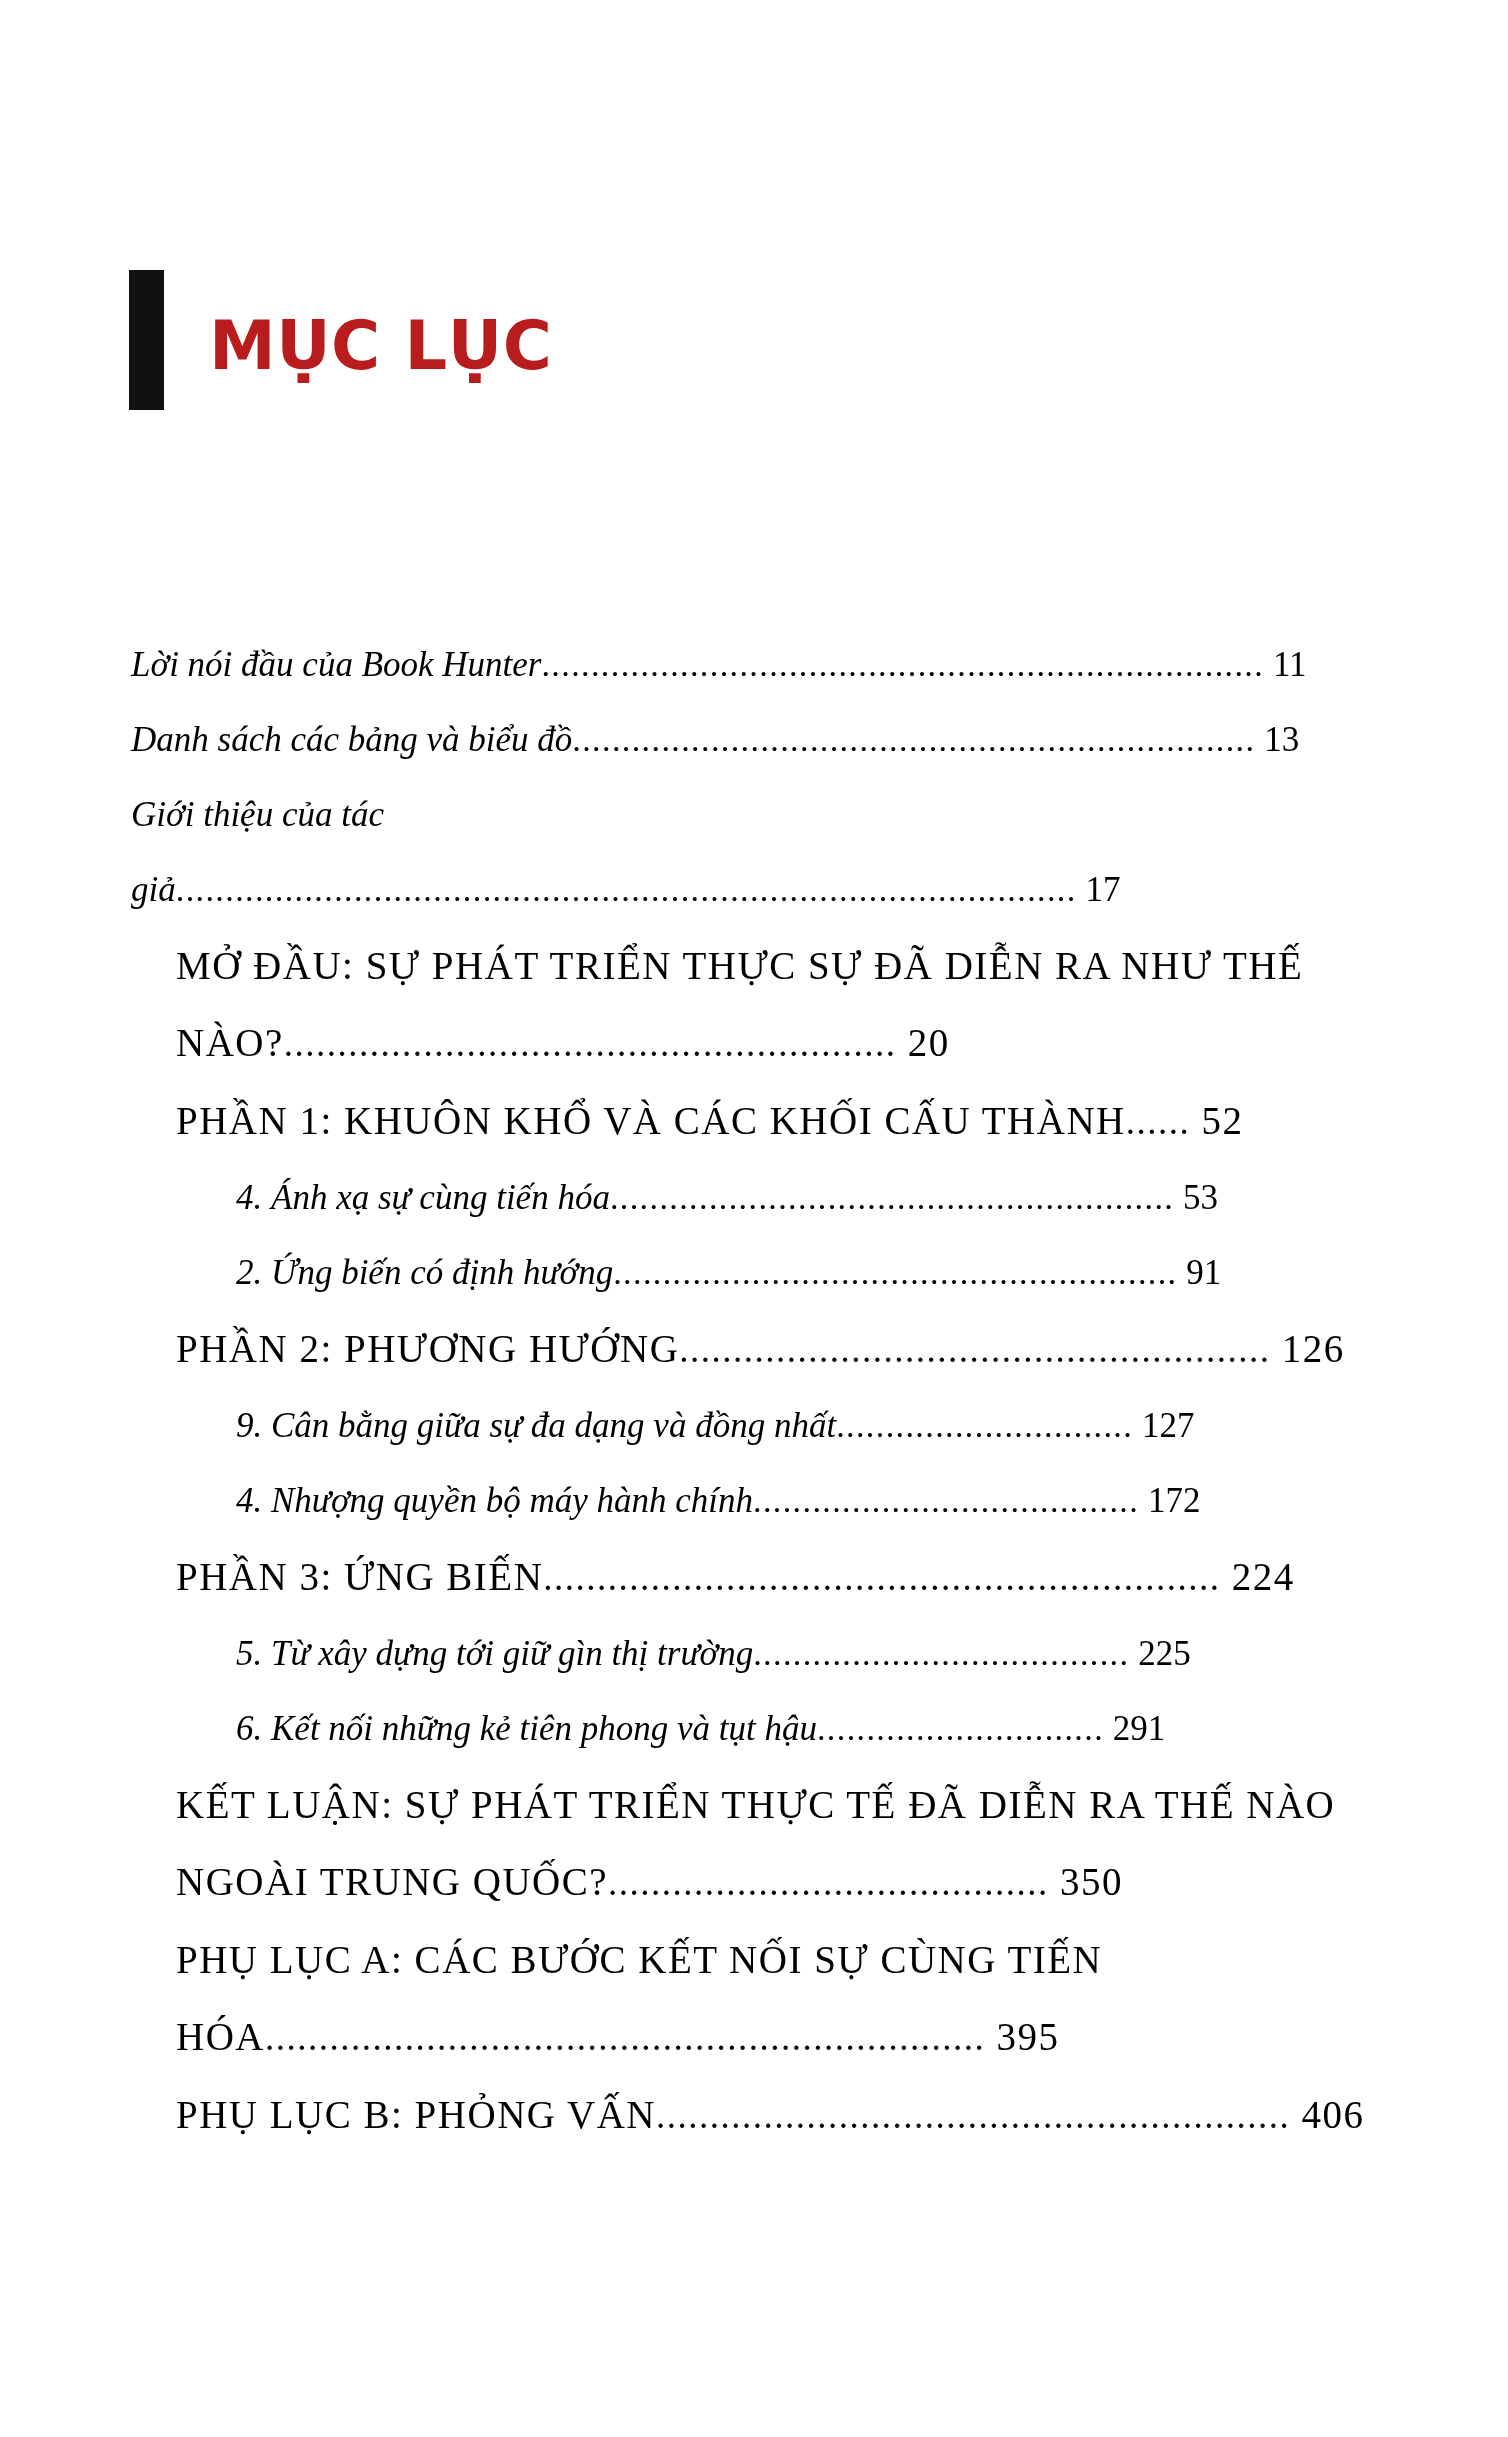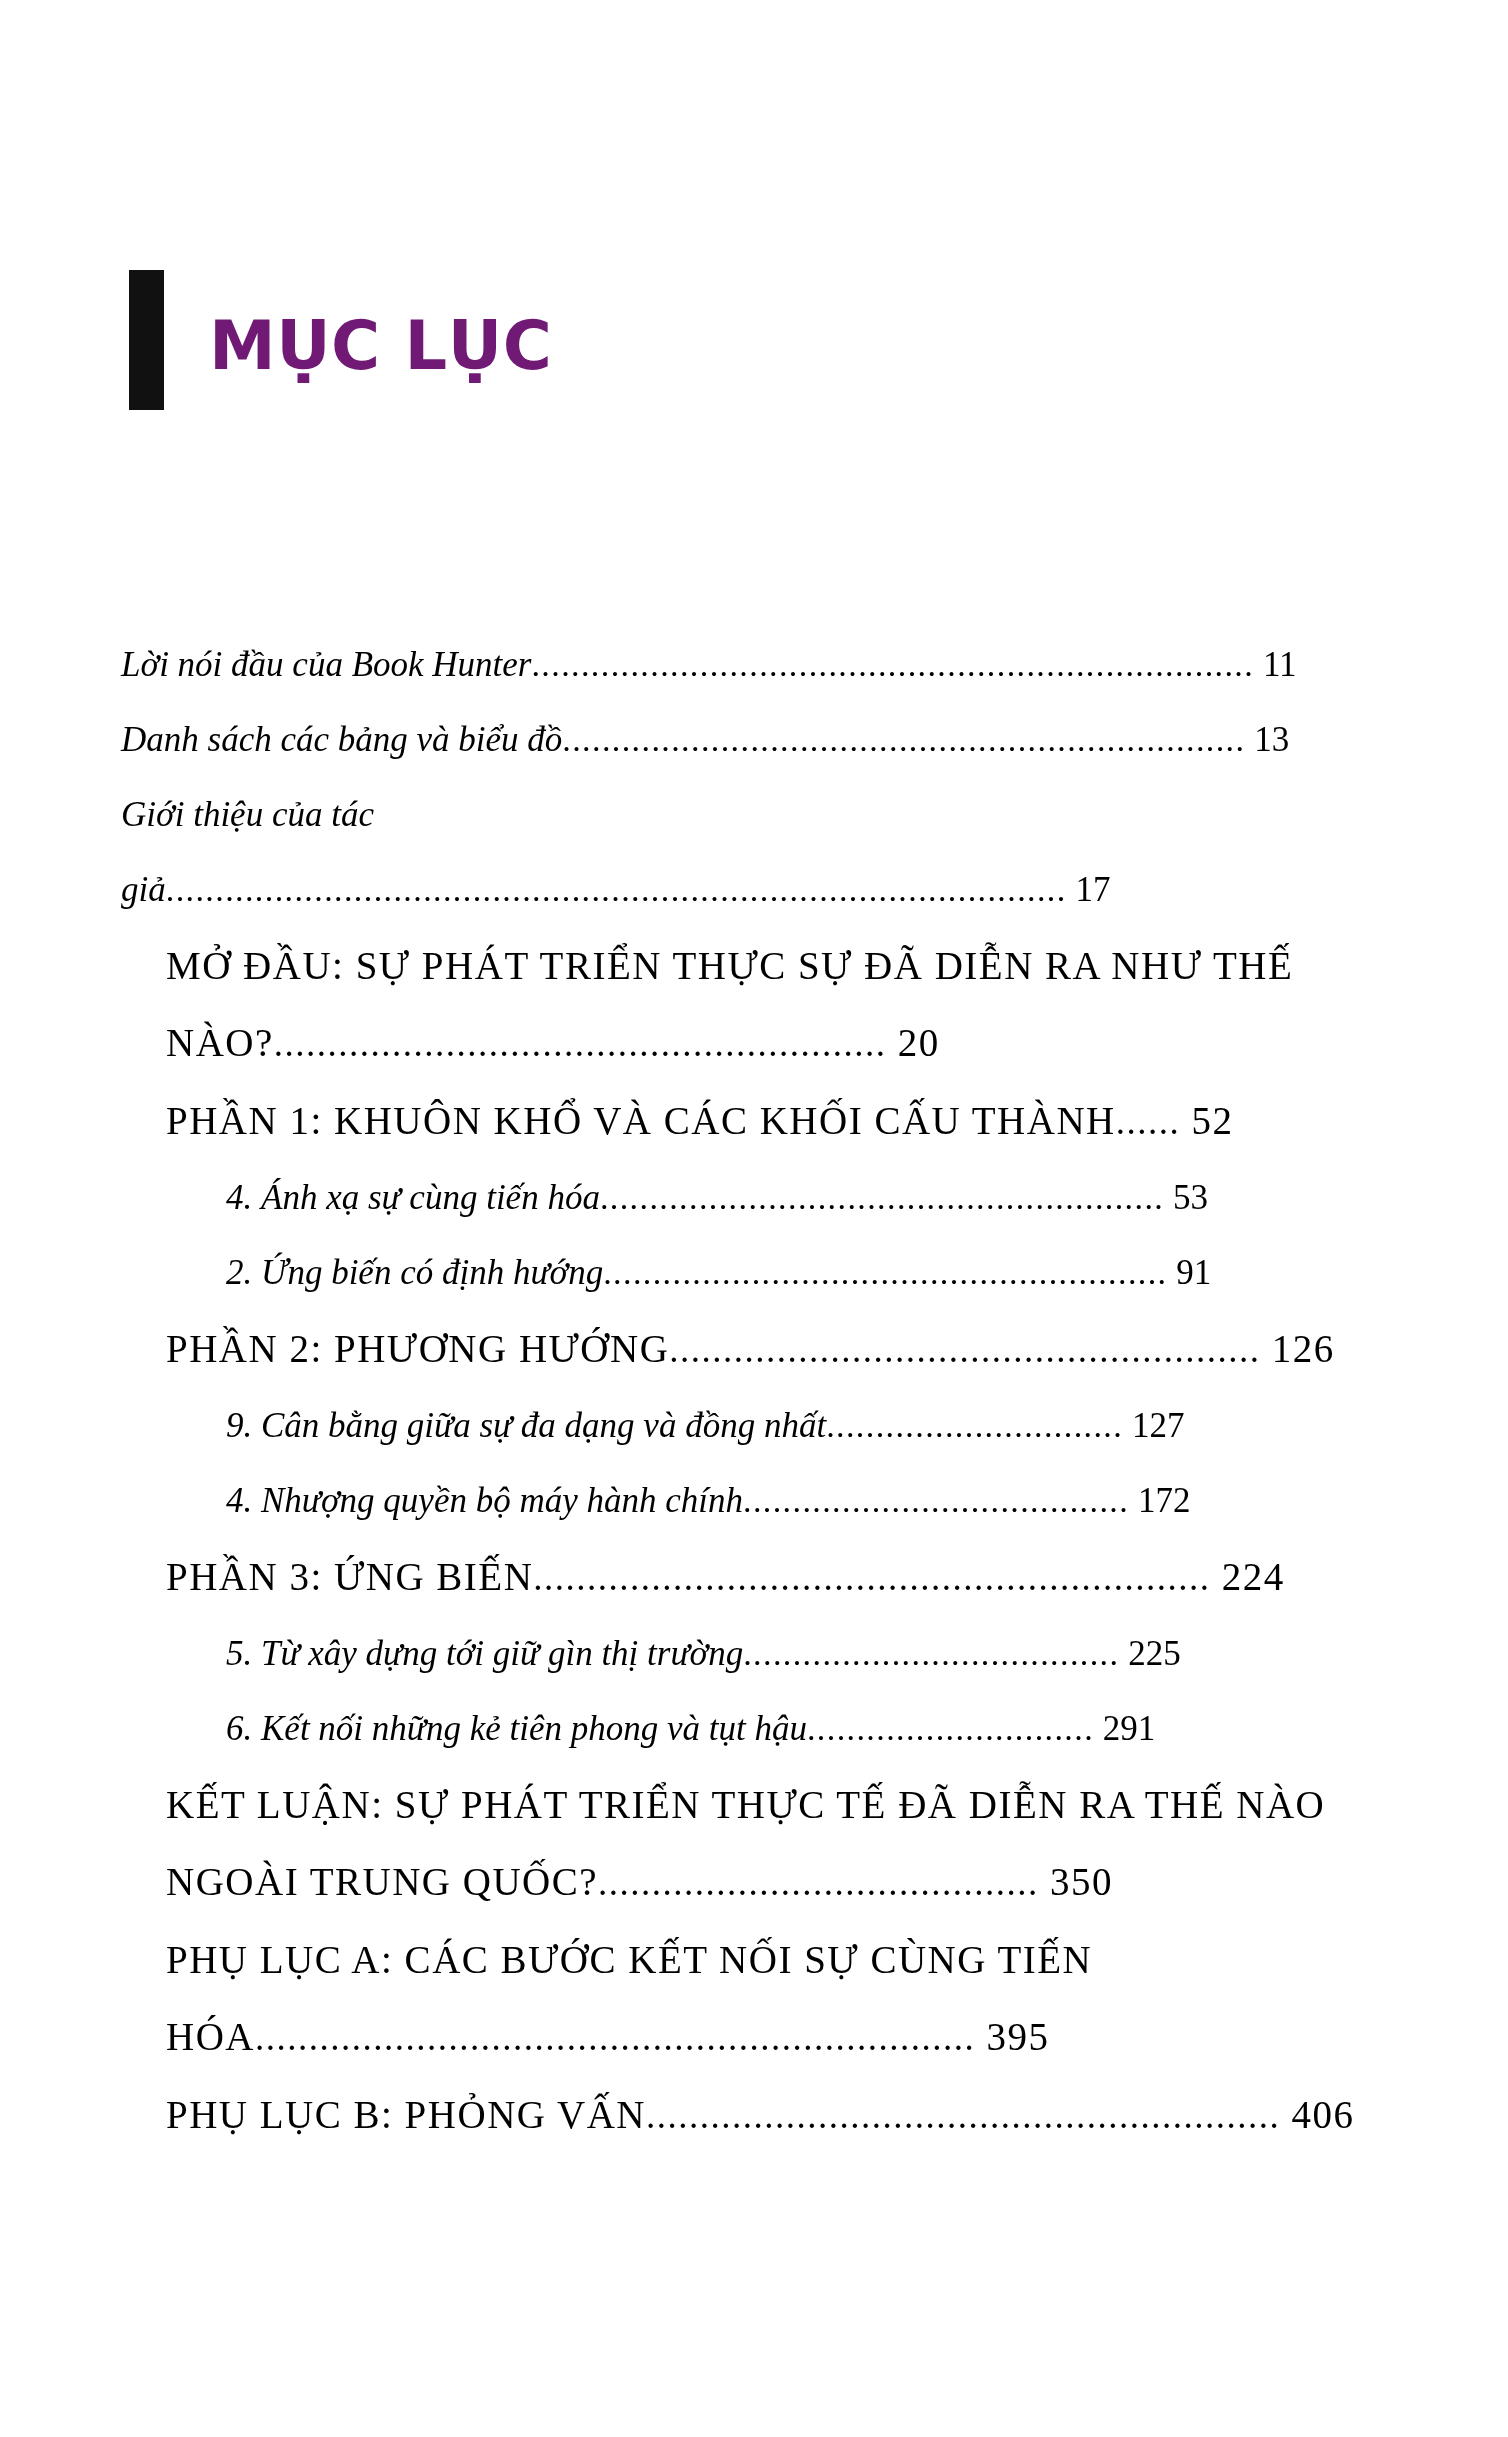--- a/index.html
+++ b/index.html
@@ -38,29 +38,29 @@
     background: #111111;
     flex: 0 0 auto;
   }
   .heading-title {
     margin-left: 45px;
     font-family: "DejaVu Sans", "Liberation Sans", sans-serif;
     font-weight: 700;
     font-size: 67px;
     line-height: 1;
     letter-spacing: 0.5px;
-    color: #701a75;
+    color: #b91c1c;
     white-space: nowrap;
     transform: translateY(5.6px);
   }
 
   
   .toc {
     position: absolute;
-    left: 121px;
+    left: 131px;
     top: 627px;
     width: 1202px;
   }
 
   .toc-entry {
     display: block;
     width: 100%;
     margin: 0;
     padding: 0;
   }

